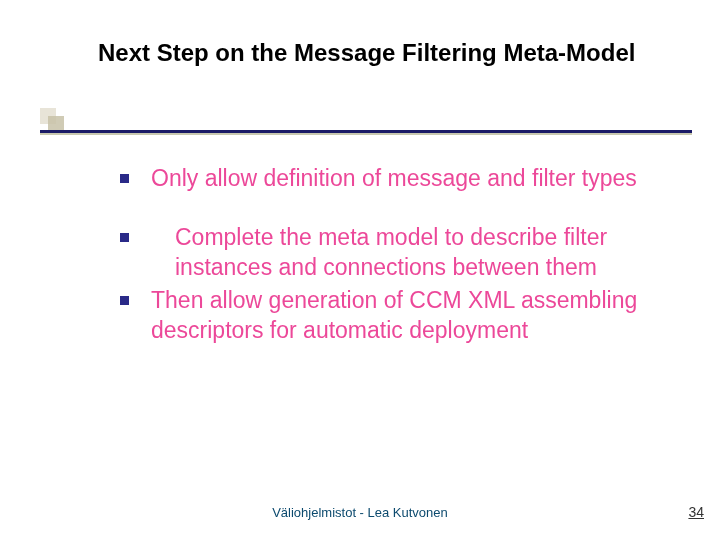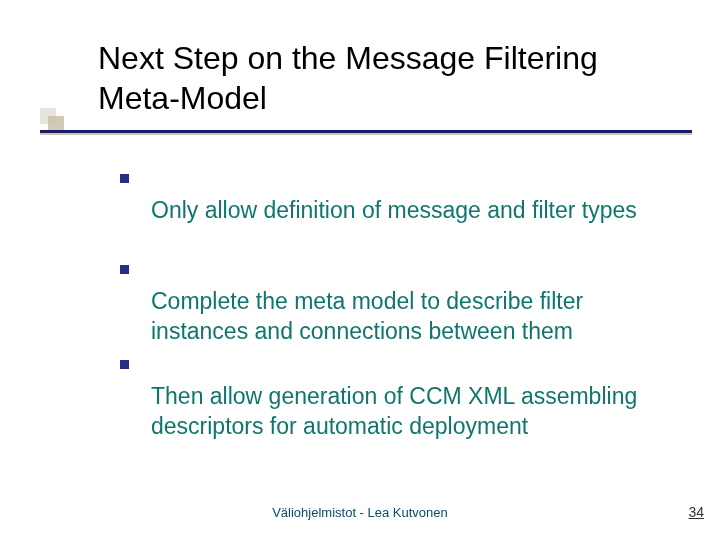--- a/index.html
+++ b/index.html
@@ -30,24 +30,24 @@
     background: #c8c2a8;
     opacity: 0.85;
   }
   .title-wrap {
     position: absolute;
     left: 98px;
     top: 38px;
     right: 40px;
   }
   .title {
-    font-size: 32px;
+    font-size: 24px;
     line-height: 1.25;
     color: #000;
-    font-weight: 400;
+    font-weight: 700;
   }
   .rule-dark {
     position: absolute;
     left: 40px;
     right: 28px;
     top: 130px;
     height: 3px;
     background: #1a1a66;
   }
   .rule-light {
@@ -62,34 +62,33 @@
     position: absolute;
     left: 120px;
     right: 40px;
     top: 164px;
   }
   .bullet-row {
     display: flex;
     align-items: flex-start;
     margin-bottom: 4px;
   }
-  .bullet-row.gap { margin-top: 30px; }
+  .bullet-row.gap { margin-top: 30px; gap: 24px; }
   .sq {
     flex: 0 0 auto;
     width: 9px;
     height: 9px;
     background: #2a2a88;
     margin-top: 10px;
     margin-right: 22px;
   }
   .btxt {
     font-size: 23px;
     line-height: 1.28;
-    color: #0f766e;
-    margin-top: 32px;
+    color: #ec4899;
   }
   .footer {
     position: absolute;
     left: 0;
     right: 0;
     bottom: 20px;
     text-align: center;
     font-size: 13px;
     color: #0c4a6e;
   }

